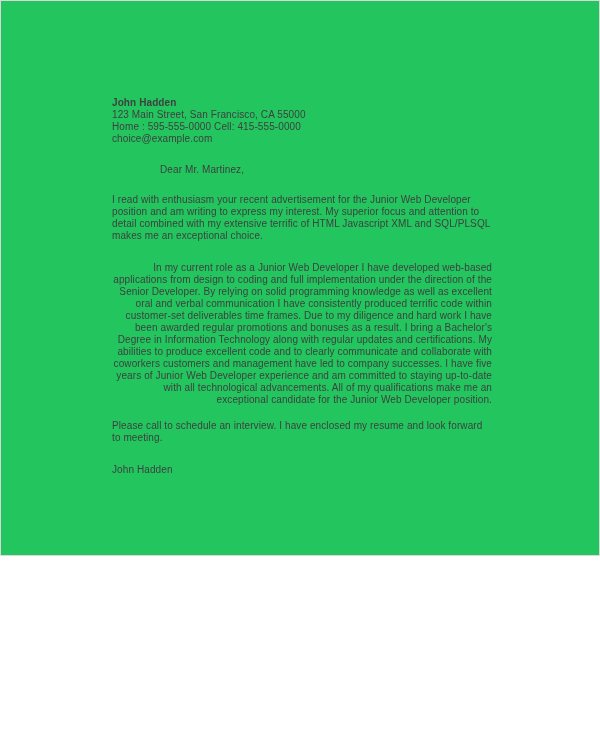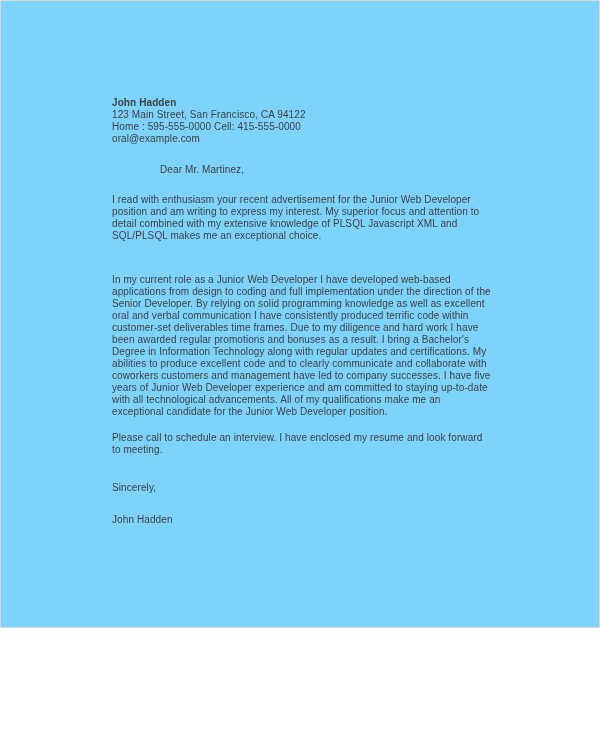--- a/index.html
+++ b/index.html
@@ -9,22 +9,22 @@
   body {
     width: 600px;
     height: 730px;
     background: #ffffff;
     font-family: "Liberation Sans", "DejaVu Sans", sans-serif;
     overflow: hidden;
   }
   .page {
     box-sizing: border-box;
     width: 600px;
-    height: 628px;
-    background: #7dd3fc;
+    height: 556px;
+    background: #22c55e;
     border: 1px solid #d8d8d8;
     padding: 96px 108px 0 111px;
   }
   .letter {
     width: 380px;
     color: #404040;
     font-size: 10px;
     line-height: 12px;
     letter-spacing: 0.1px;
   }
@@ -36,48 +36,47 @@
   }
   .salutation {
     margin-top: 19px;
     padding-left: 48px;
   }
   .para {
     margin: 0;
     text-align: left;
   }
   .para-1 { margin-top: 18px; }
-  .para-2 { margin-top: 32px; }
+  .para-2 { margin-top: 20px; text-align: right; }
   .para-3 { margin-top: 14px; }
   .closing {
     margin-top: 26px;
   }
   .signature {
     margin-top: 20px;
   }
 </style>
 </head>
 <body>
 
 <div class="page">
   <div class="letter">
 
     <div class="sender-block">
       <p class="line sender-name">John Hadden</p>
-      <p class="line">123 Main Street, San Francisco, CA 94122</p>
+      <p class="line">123 Main Street, San Francisco, CA 55000</p>
       <p class="line">Home : 595-555-0000 Cell: 415-555-0000</p>
-      <p class="line">oral@example.com</p>
+      <p class="line">choice@example.com</p>
     </div>
 
     <p class="line salutation">Dear Mr. Martinez,</p>
 
-    <p class="para para-1">I read with enthusiasm your recent advertisement for the Junior Web Developer position and am writing to express my interest. My superior focus and attention to detail combined with my extensive knowledge of PLSQL Javascript XML and SQL/PLSQL makes me an exceptional choice.</p>
+    <p class="para para-1">I read with enthusiasm your recent advertisement for the Junior Web Developer position and am writing to express my interest. My superior focus and attention to detail combined with my extensive terrific of HTML Javascript XML and SQL/PLSQL makes me an exceptional choice.</p>
 
     <p class="para para-2">In my current role as a Junior Web Developer I have developed web-based applications from design to coding and full implementation under the direction of the Senior Developer. By relying on solid programming knowledge as well as excellent oral and verbal communication I have consistently produced terrific code within customer-set deliverables time frames. Due to my diligence and hard work I have been awarded regular promotions and bonuses as a result. I bring a Bachelor's Degree in Information Technology along with regular updates and certifications. My abilities to produce excellent code and to clearly communicate and collaborate with coworkers customers and management have led to company successes. I have five years of Junior Web Developer experience and am committed to staying up-to-date with all technological advancements. All of my qualifications make me an exceptional candidate for the Junior Web Developer position.</p>
 
     <p class="para para-3">Please call to schedule an interview. I have enclosed my resume and look forward to meeting.</p>
 
-    <p class="line closing">Sincerely,</p>
 
     <p class="line signature">John Hadden</p>
 
   </div>
 </div>
 
 </body></html>

